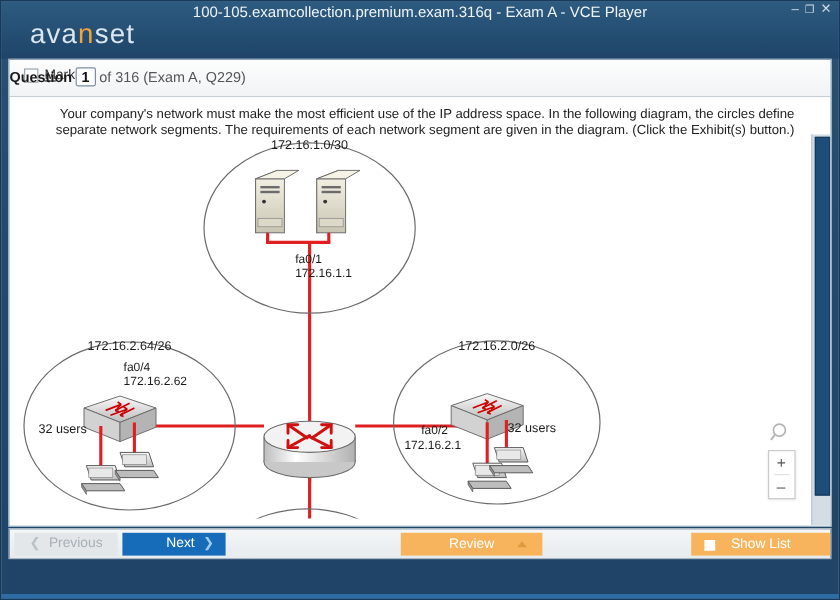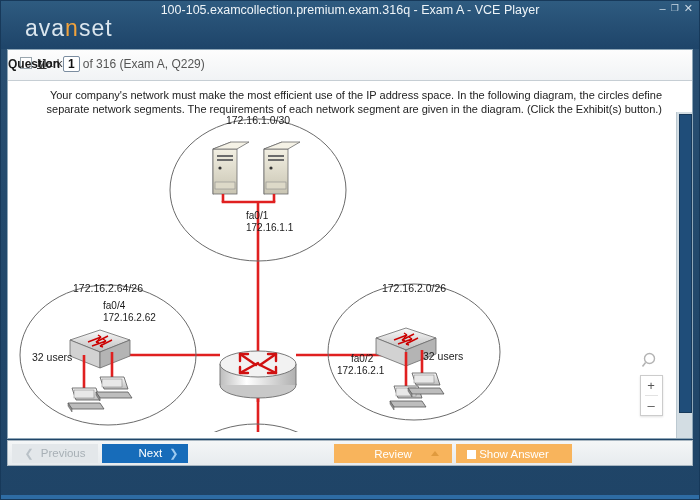--- a/index.html
+++ b/index.html
@@ -420,21 +420,21 @@
       <span>Previous</span>
     </div>
     <div class="btn btn-next">
       <span>Next</span>
       <span class="chev">❯</span>
     </div>
     <div class="btn btn-orange btn-review">
       <span>Review</span>
       <span class="tri"></span>
     </div>
-    <div class="btn btn-orange btn-answer">
+    <div class="btn btn-orange btn-list">
       <span class="wbox"></span>
-      <span>Show Answer</span>
+      <span>Show List</span>
     </div>
   </div>
 
 
   <div class="bottomline"></div>
 </div>
 
 </body></html>

